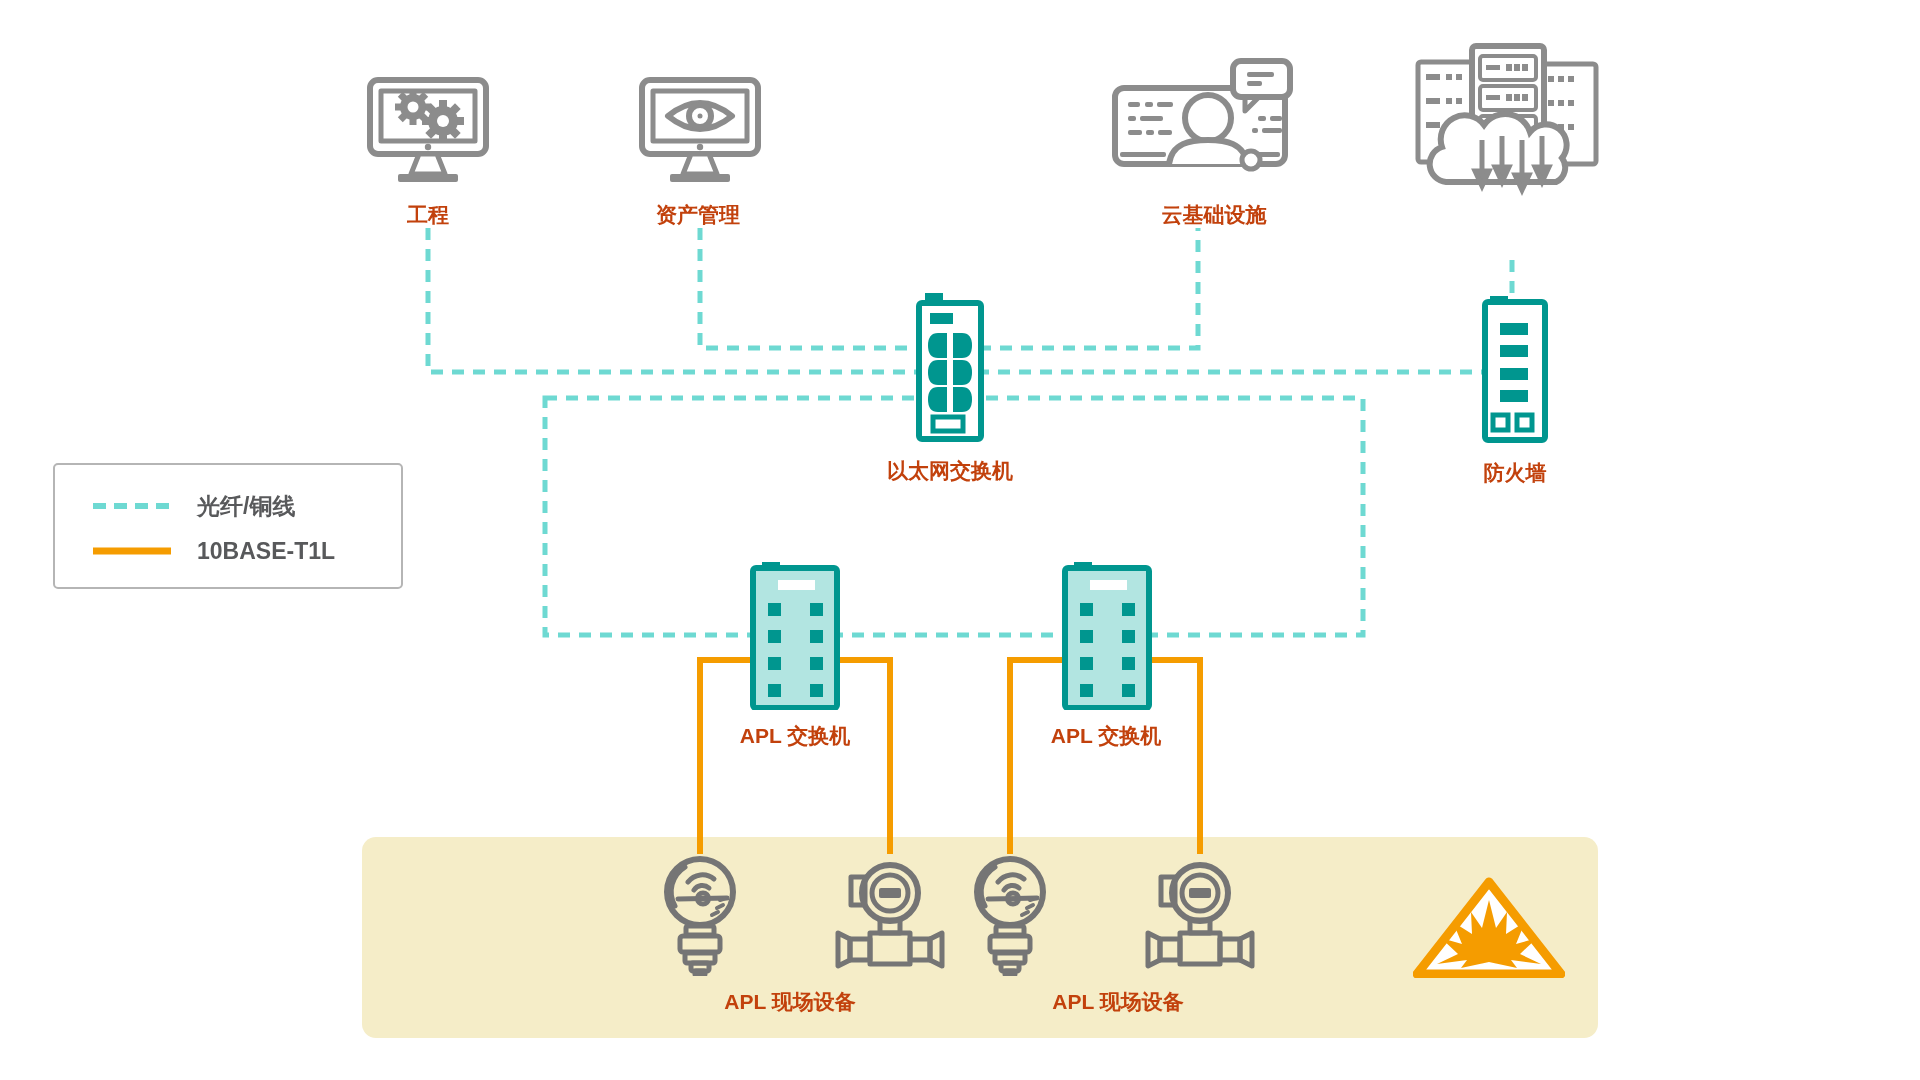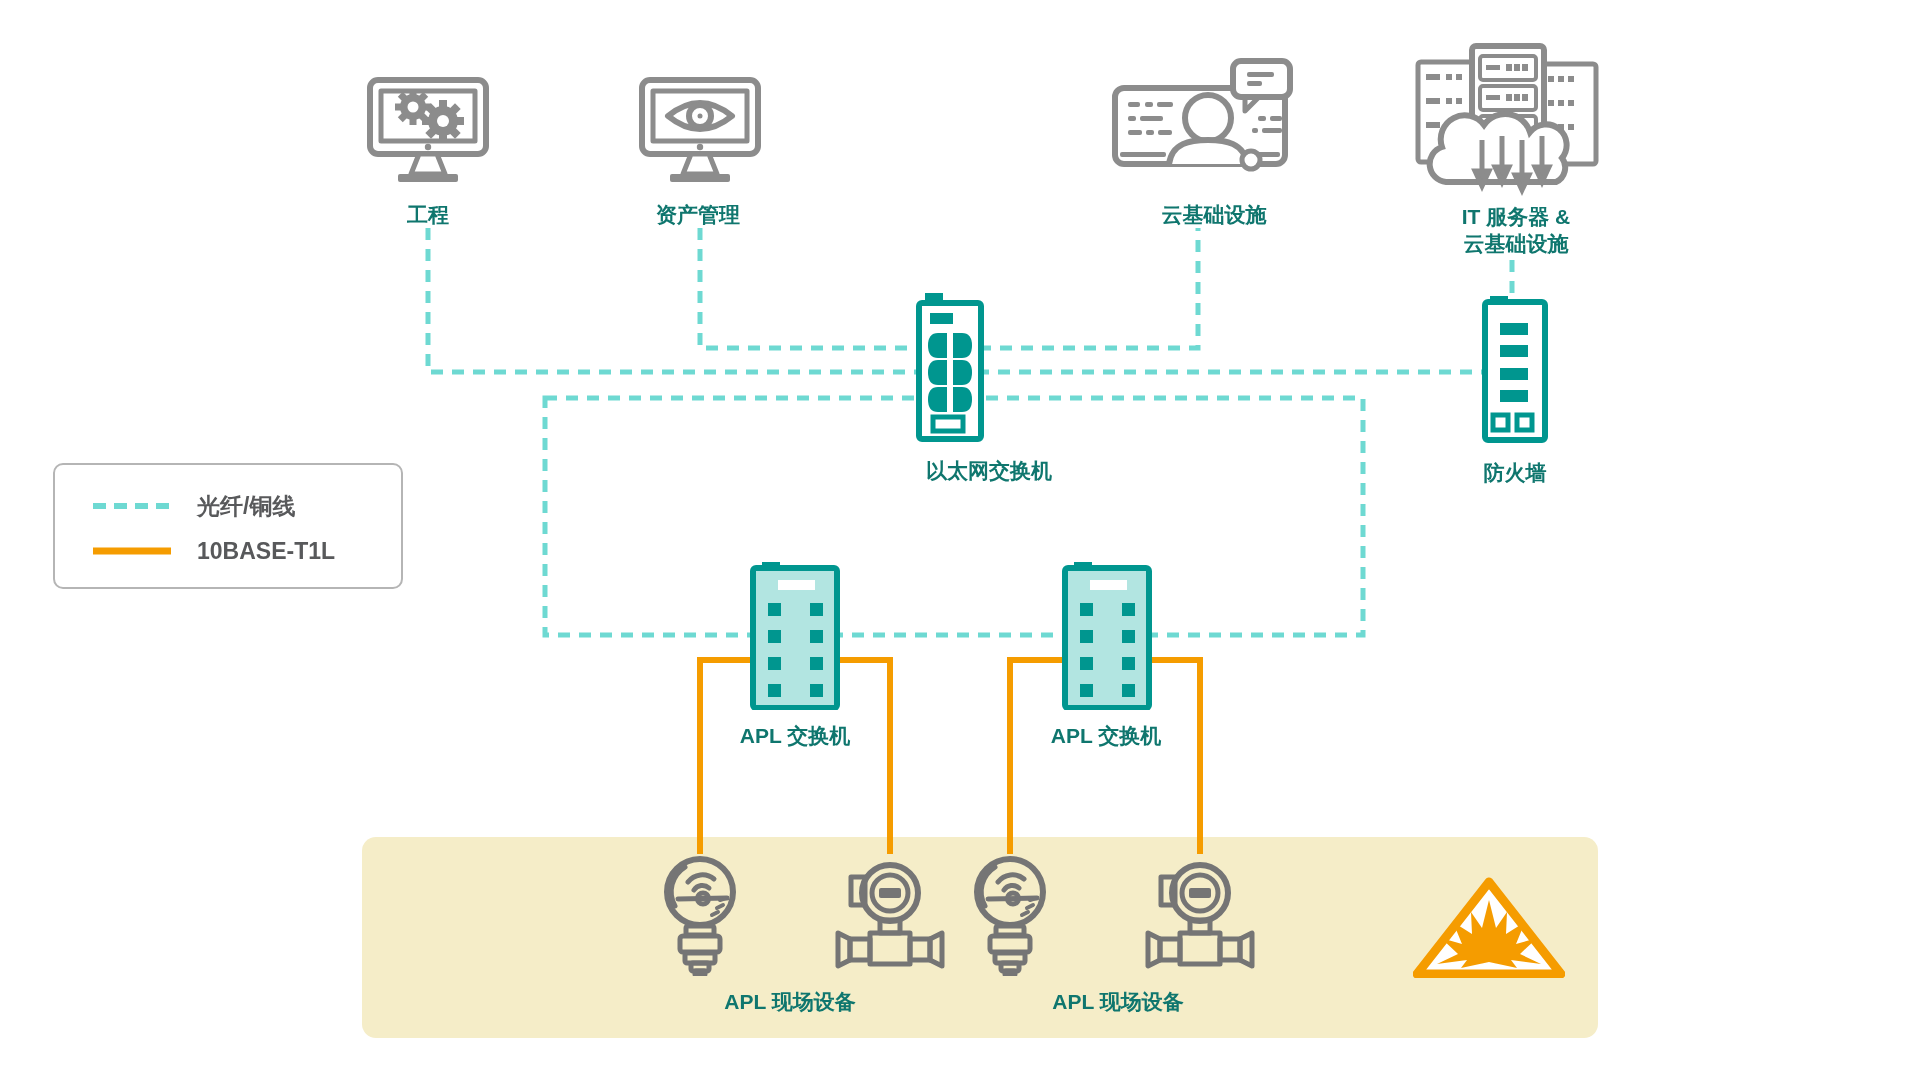--- a/index.html
+++ b/index.html
@@ -3,23 +3,23 @@
 <meta charset="utf-8">
 <style>
   html,body{margin:0;padding:0;background:#ffffff;}
   body{font-family:"Liberation Sans","DejaVu Sans",sans-serif;}
   .canvas{position:relative;width:1920px;height:1080px;background:#fff;overflow:hidden;}
   .zone{position:absolute;left:362px;top:837px;width:1236px;height:201px;
         border-radius:14px;z-index:0;}
   svg.wires{position:absolute;left:0;top:0;z-index:1;}
   .icon{position:absolute;z-index:2;}
   .node-label{position:absolute;z-index:3;width:250px;text-align:center;
-              font-size:21px;font-weight:700;color:#0f766e;line-height:27px;}
+              font-size:21px;font-weight:700;color:#c2410c;line-height:27px;}
   .legend{position:absolute;left:53px;top:463px;width:350px;height:126px;
-          background:#fff;border:2px solid #b5b5b5;border-radius:10px;z-index:3;
+          background:#fff;border:2px solid #b5b5b5;border-radius:5px;z-index:3;
           box-sizing:border-box;padding:29px 0 0 38px;}
   .legend-row{display:flex;align-items:center;height:24px;margin-bottom:21px;}
   .legend-sample{width:78px;margin-right:26px;flex:0 0 auto;}
   .legend-label{font-size:23px;font-weight:700;color:#58595b;white-space:nowrap;}
 </style>
 </head>
 <body>
 
 <div class="canvas">
 
@@ -171,40 +171,36 @@
       <line x1="70" y1="100" x2="70" y2="132"></line>
         <polygon points="63,131 77,131 70,146"></polygon>
       <line x1="90" y1="96" x2="90" y2="128"></line>
         <polygon points="83,127 97,127 90,142"></polygon>
       <line x1="110" y1="100" x2="110" y2="136"></line>
         <polygon points="103,135 117,135 110,150"></polygon>
       <line x1="130" y1="96" x2="130" y2="128"></line>
         <polygon points="123,127 137,127 130,142"></polygon>
     </g>
   </svg>
-  <div class="node-label" style="left:1391px;top:203px;">
-    <div>IT 服务器 &amp;</div>
-    <div>云基础设施</div>
-  </div>
 
   <svg class="icon" style="left:916px;top:290px;" width="68" height="154" viewBox="0 0 68 154">
     <rect x="9" y="3" width="18" height="11" fill="#00968f"></rect>
     <rect x="3" y="13" width="62" height="136" rx="3" stroke="#00968f" stroke-width="6" fill="#fff"></rect>
     <rect x="14" y="23" width="23" height="11" fill="#00968f"></rect>
     <g fill="#00968f">
       <path d="M31,43 H22 Q12,43 12,55.5 Q12,68 22,68 H31 Z"></path>
       <path d="M37,43 H46 Q56,43 56,55.5 Q56,68 46,68 H37 Z"></path>
       <path d="M31,70 H22 Q12,70 12,82.5 Q12,95 22,95 H31 Z"></path>
       <path d="M37,70 H46 Q56,70 56,82.5 Q56,95 46,95 H37 Z"></path>
       <path d="M31,97 H22 Q12,97 12,109.5 Q12,122 22,122 H31 Z"></path>
       <path d="M37,97 H46 Q56,97 56,109.5 Q56,122 46,122 H37 Z"></path>
     </g>
     <rect x="17" y="127" width="30" height="14" stroke="#00968f" stroke-width="5" fill="none"></rect>
   </svg>
-  <div class="node-label" style="left:864px;top:457px;">以太网交换机</div>
+  <div class="node-label" style="left:825px;top:457px;">以太网交换机</div>
 
   <svg class="icon" style="left:1482px;top:294px;" width="66" height="150" viewBox="0 0 66 150">
     <rect x="8" y="2" width="18" height="9" fill="#00968f"></rect>
     <rect x="3" y="8" width="60" height="138" rx="3" stroke="#00968f" stroke-width="6" fill="#fff"></rect>
     <g fill="#00968f">
       <rect x="18" y="29" width="28" height="12"></rect>
       <rect x="18" y="51" width="28" height="12"></rect>
       <rect x="18" y="74" width="28" height="12"></rect>
       <rect x="18" y="96" width="28" height="12"></rect>
     </g>

